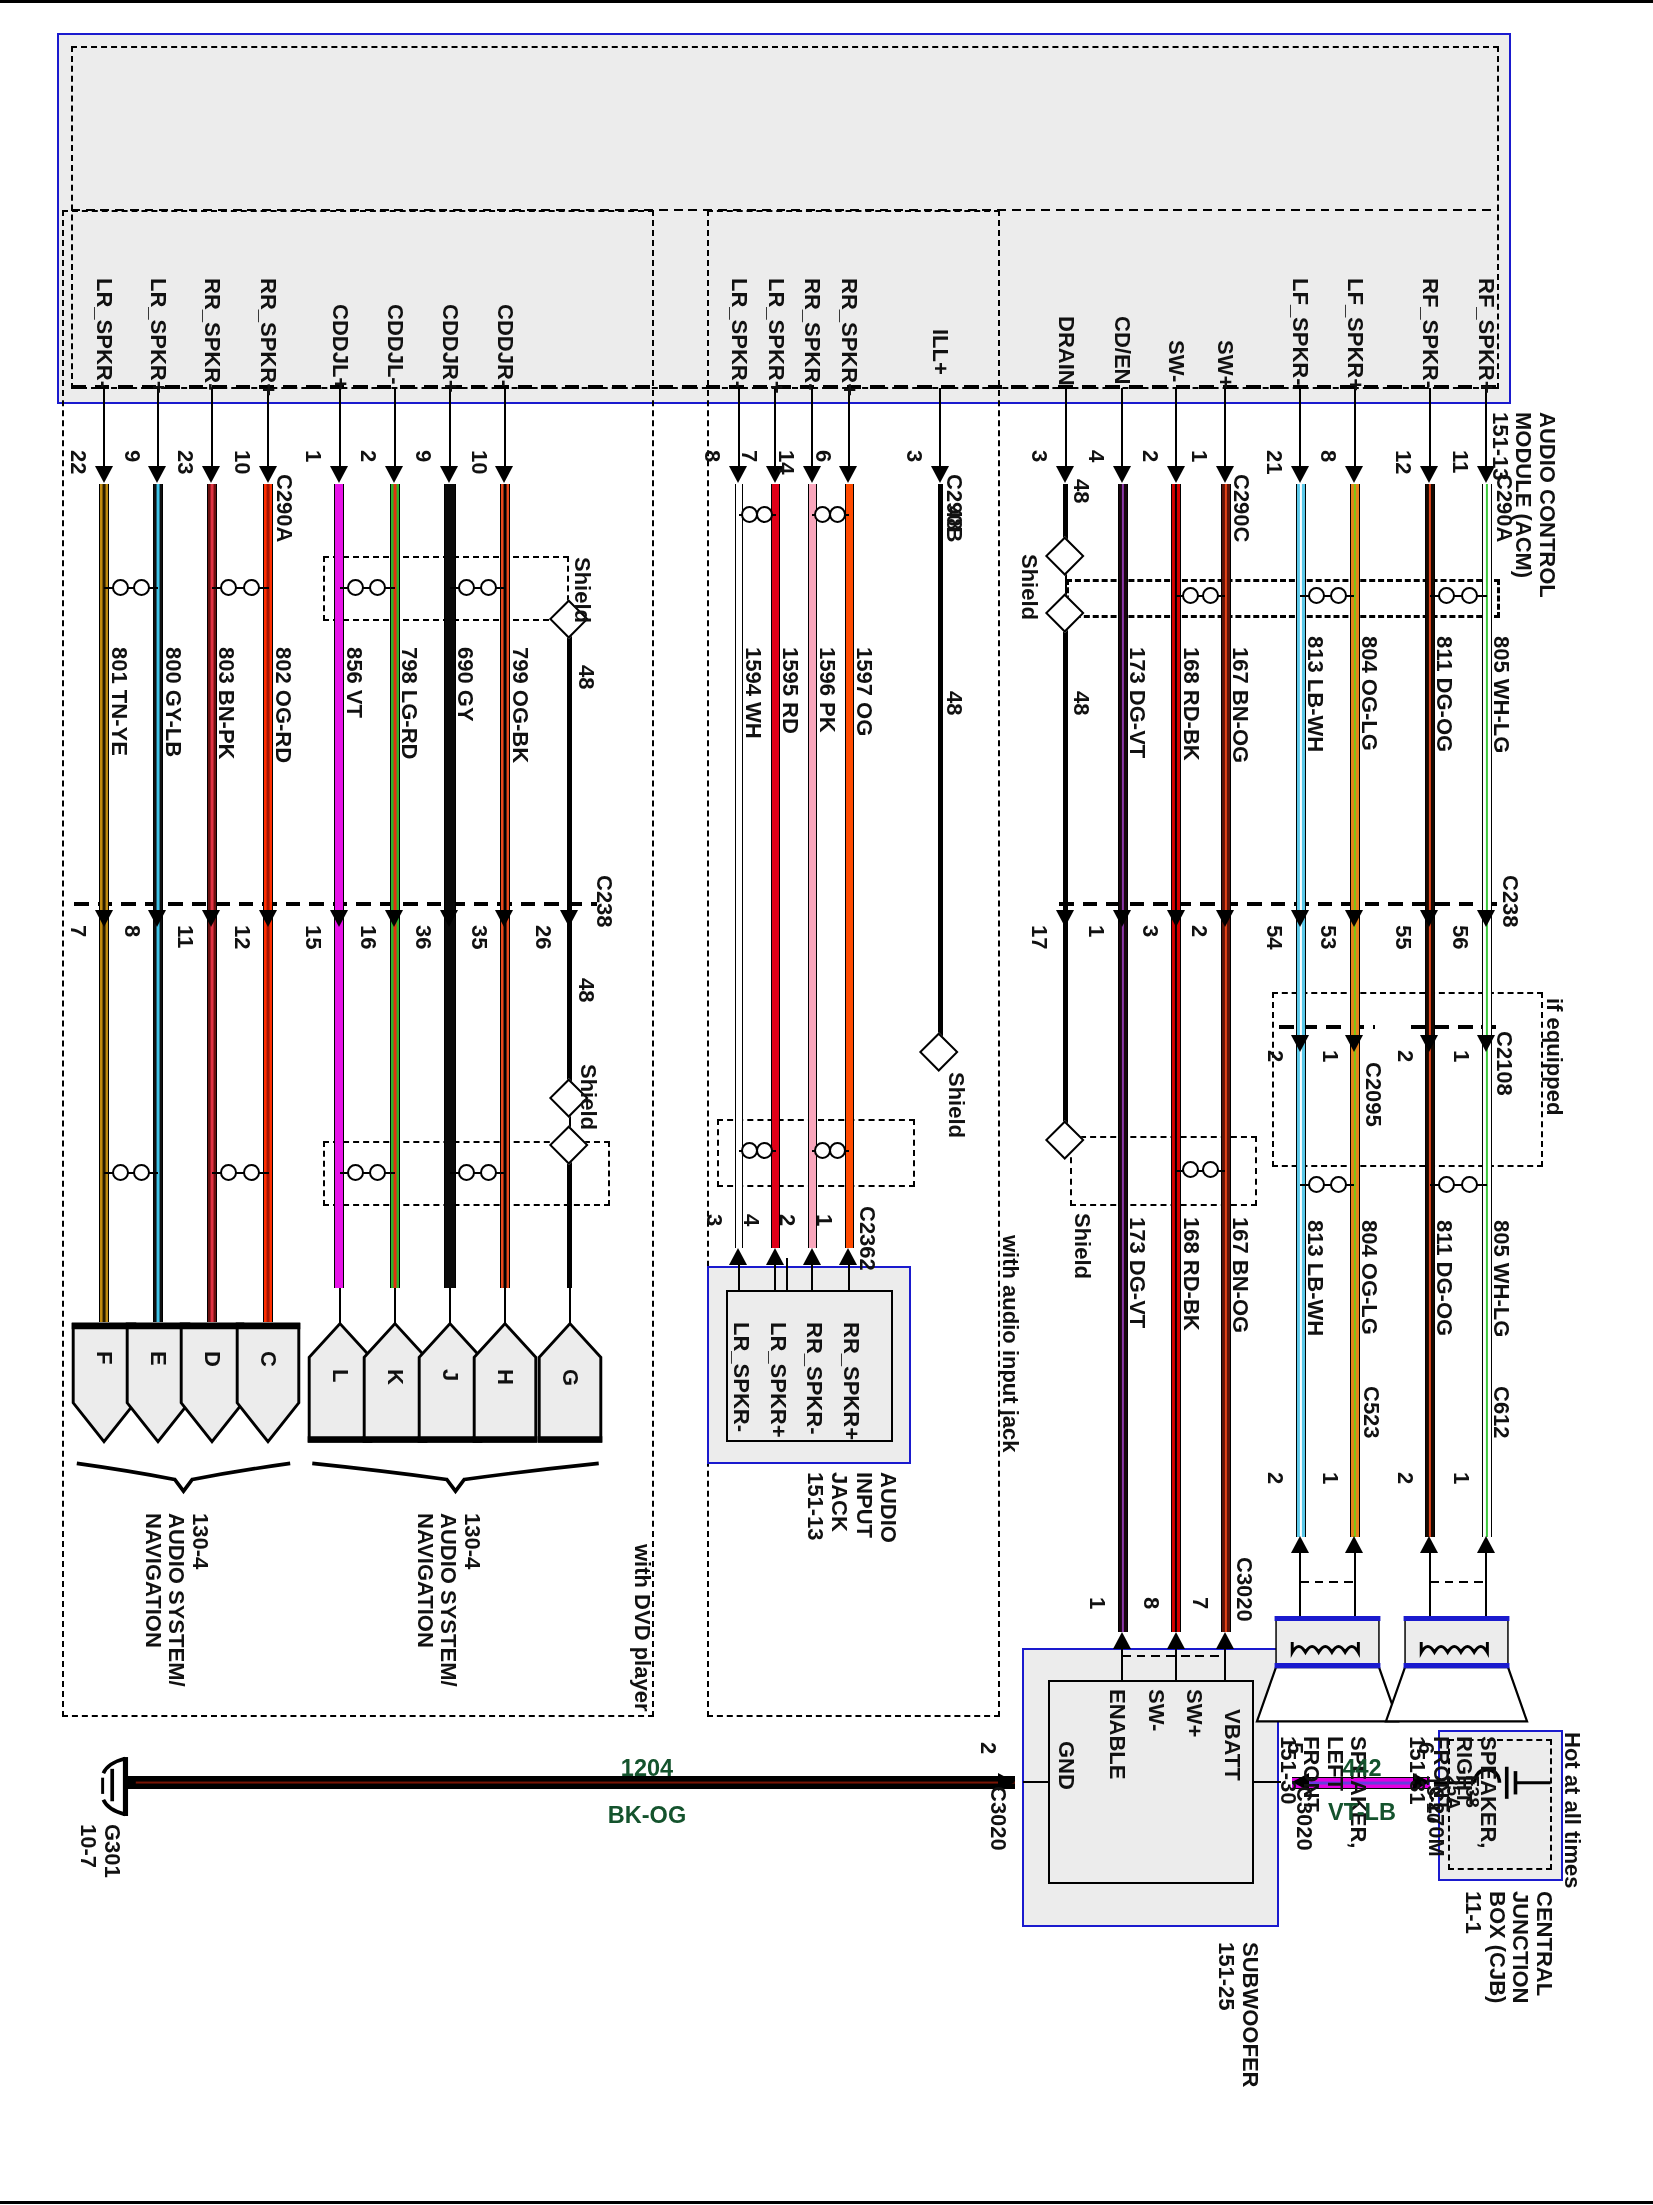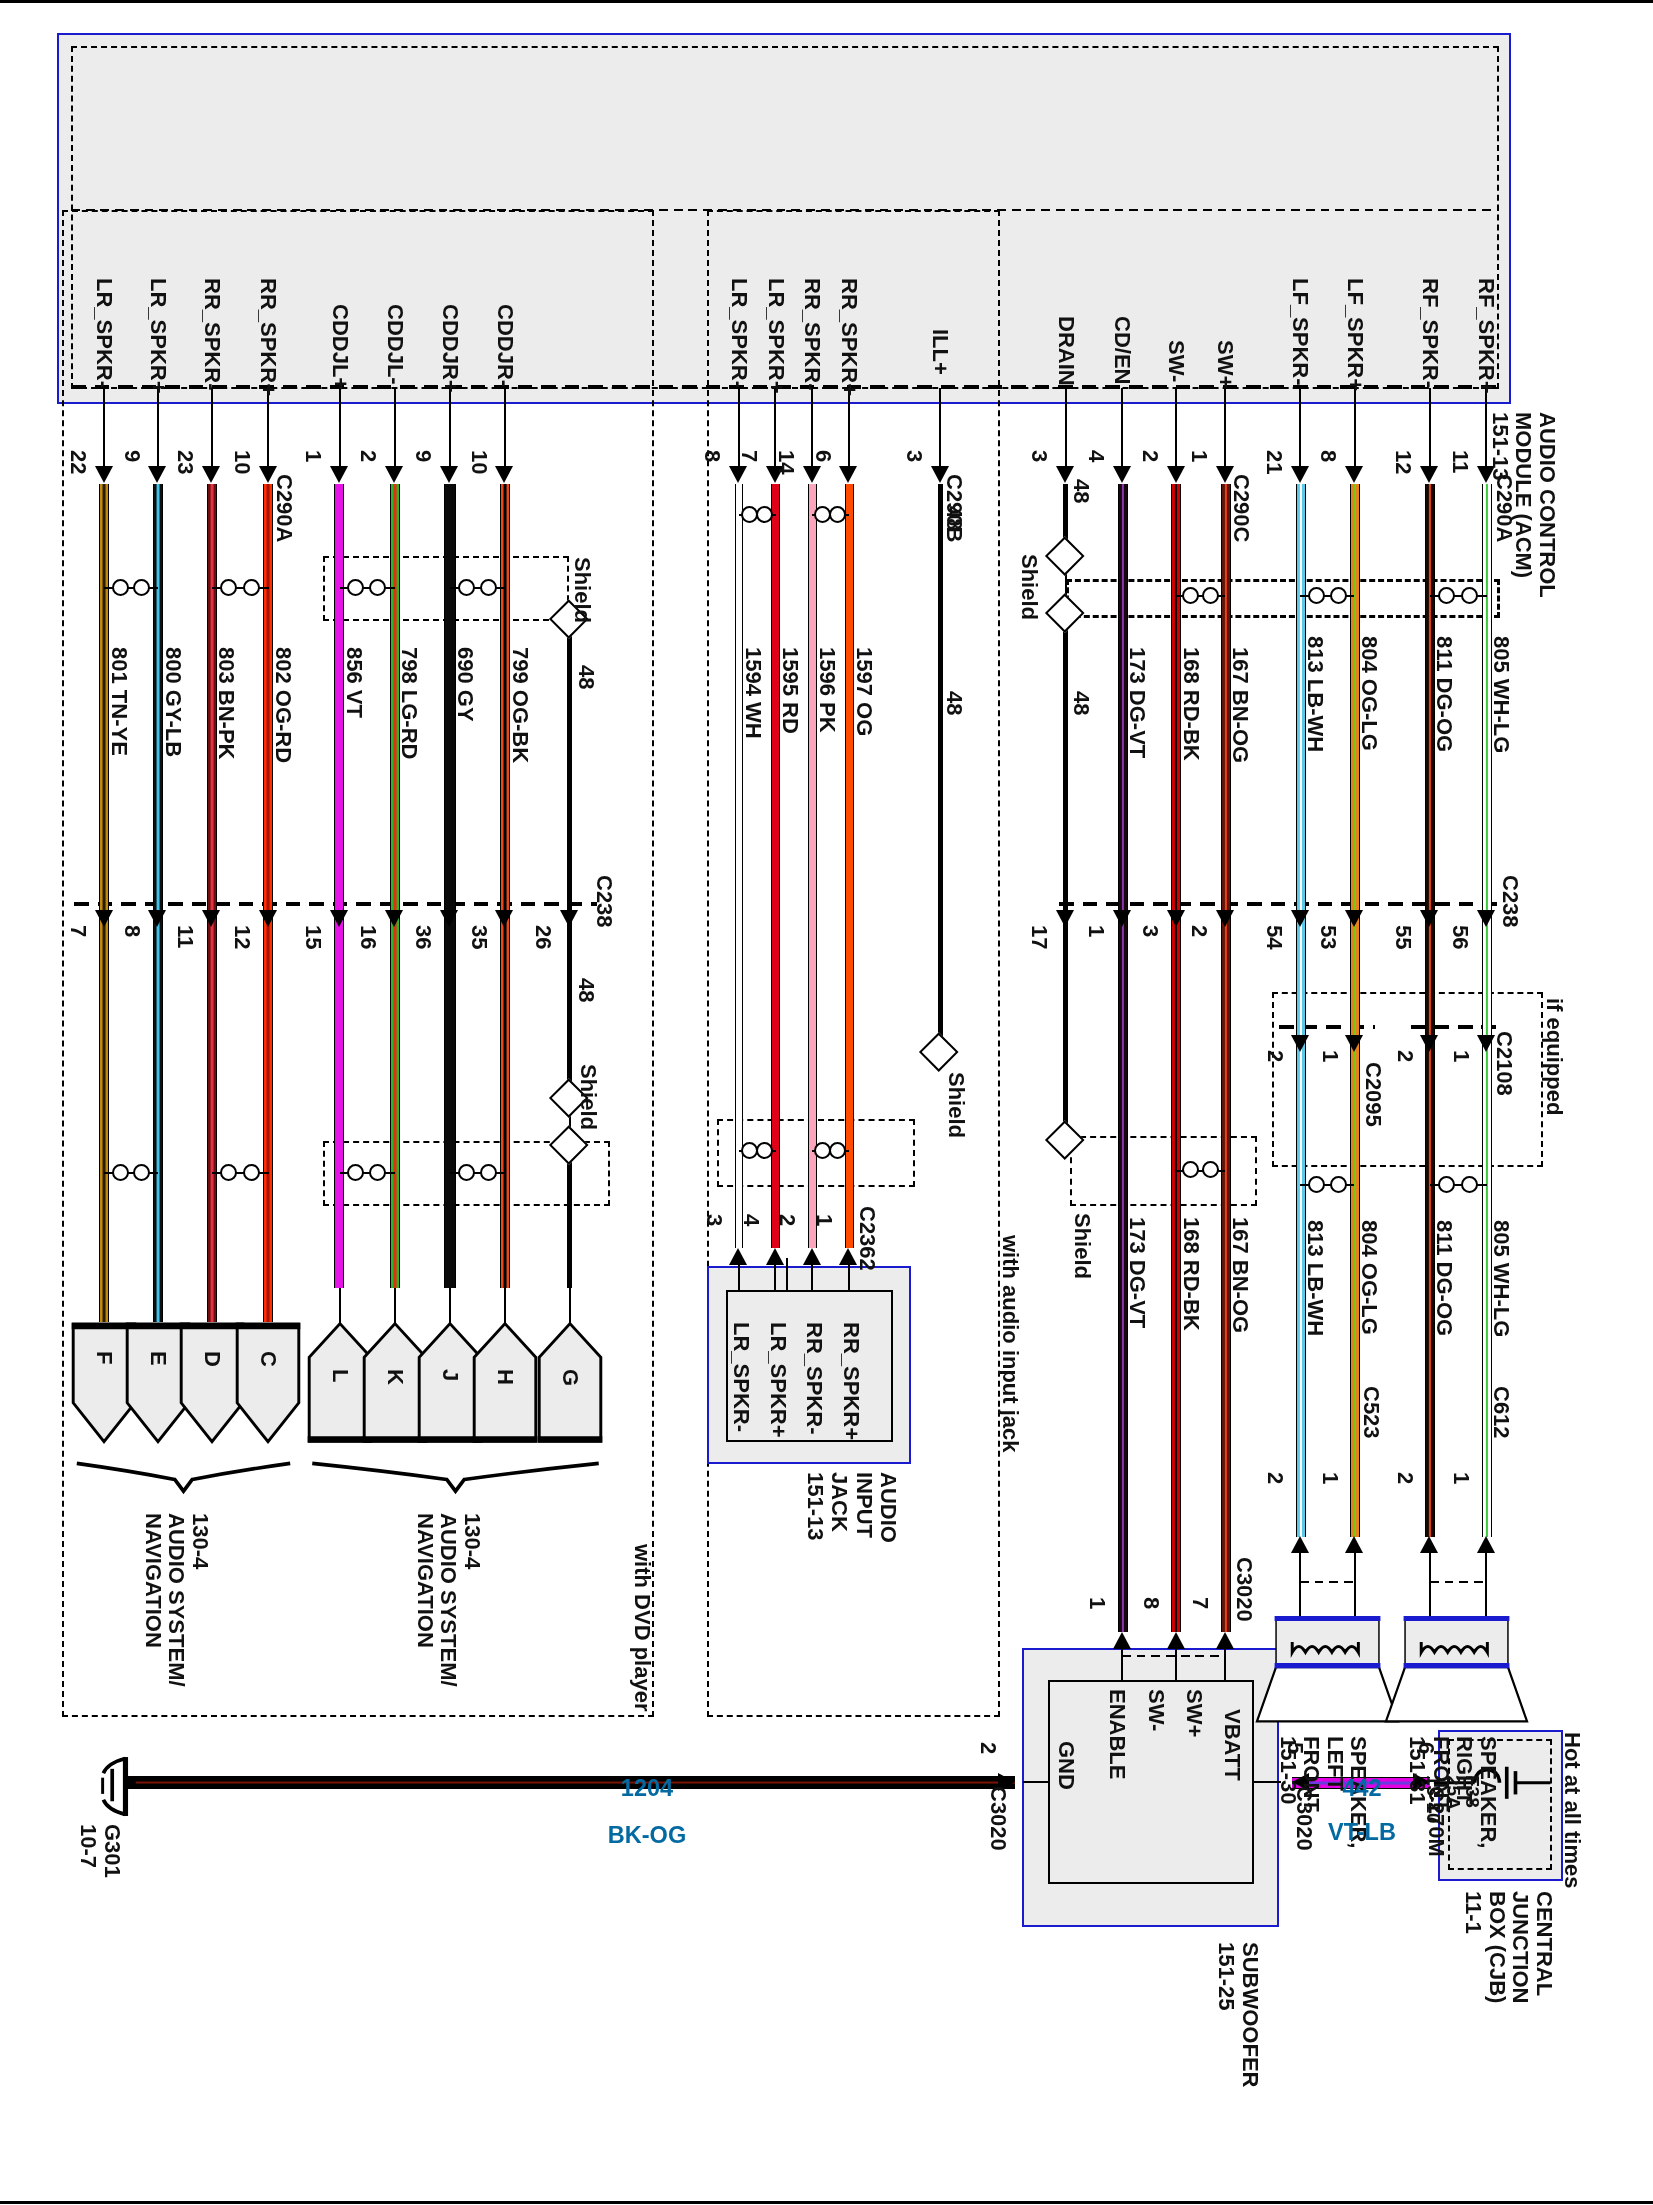--- a/index.html
+++ b/index.html
@@ -2,21 +2,21 @@
 <html style="font-size:11.8px"><head>
 <meta charset="utf-8">
 <style>
   html,body{margin:0;padding:0;background:#fff;}
   #canvas{position:relative;width:1654px;height:2205px;background:#ffffff;overflow:hidden;
           font-family:"Liberation Sans",sans-serif;}
   .abs{position:absolute;}
   .v{position:absolute;writing-mode:vertical-rl;white-space:nowrap;
      font:bold 22px "Liberation Sans",sans-serif;color:#111;transform:translateX(-50%);}
   .h{position:absolute;white-space:nowrap;font:bold 23.5px "Liberation Sans",sans-serif;
-     color:#0369a1;transform:translateX(-50%);margin-top:20px;}
+     color:#14532d;transform:translateX(-50%);}
   .box{position:absolute;box-sizing:border-box;}
   .blue{border:2.9px solid #1a1ace;background:#ececec;}
   .dash{border:2.2px dashed #000;background:transparent;}
   .heavydash{border:3.7px dashed #000;background:transparent;}
   .inner{border:2.2px solid #000;background:transparent;}
   .wire{position:absolute;box-sizing:border-box;}
   .stripe{position:absolute;left:50%;transform:translateX(-50%);top:0;bottom:0;}
   .hstripe{position:absolute;top:50%;transform:translateY(-50%);left:0;right:0;}
   .lead{position:absolute;background:#000;}
   .dline{position:absolute;background:repeating-linear-gradient(90deg,#000 0 8.8px,transparent 8.8px 14.7px);height:2.2px;}

